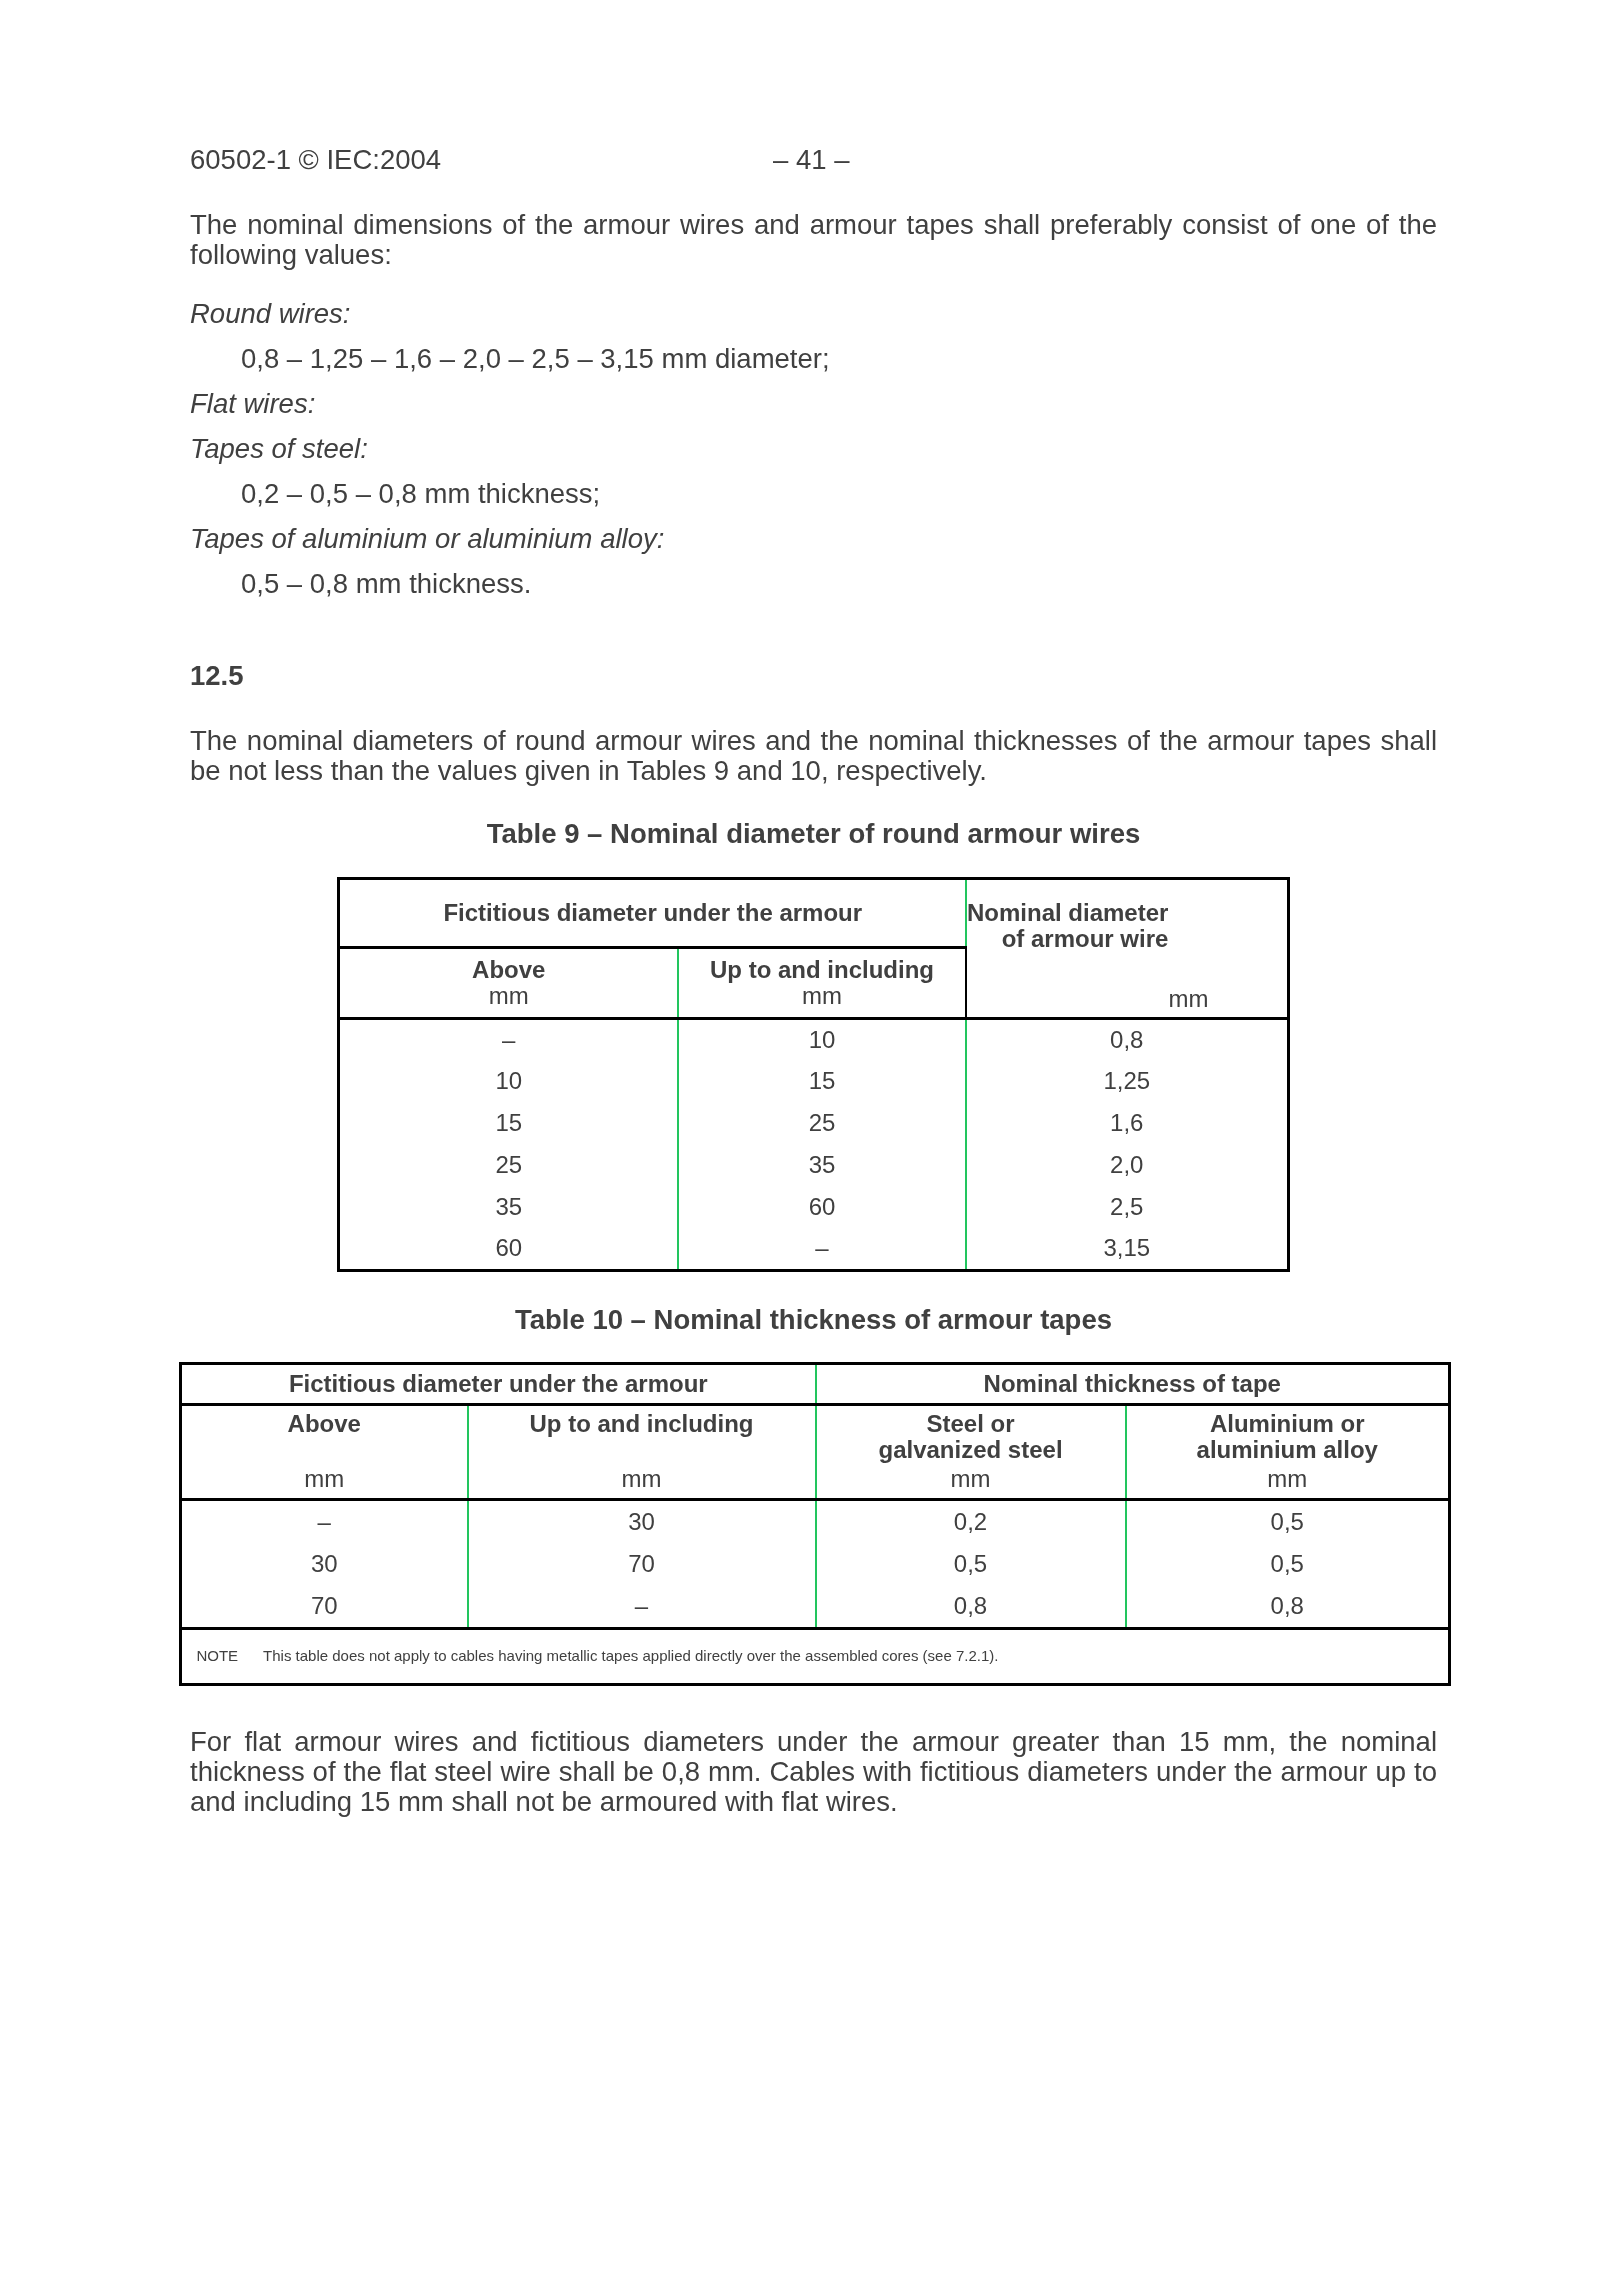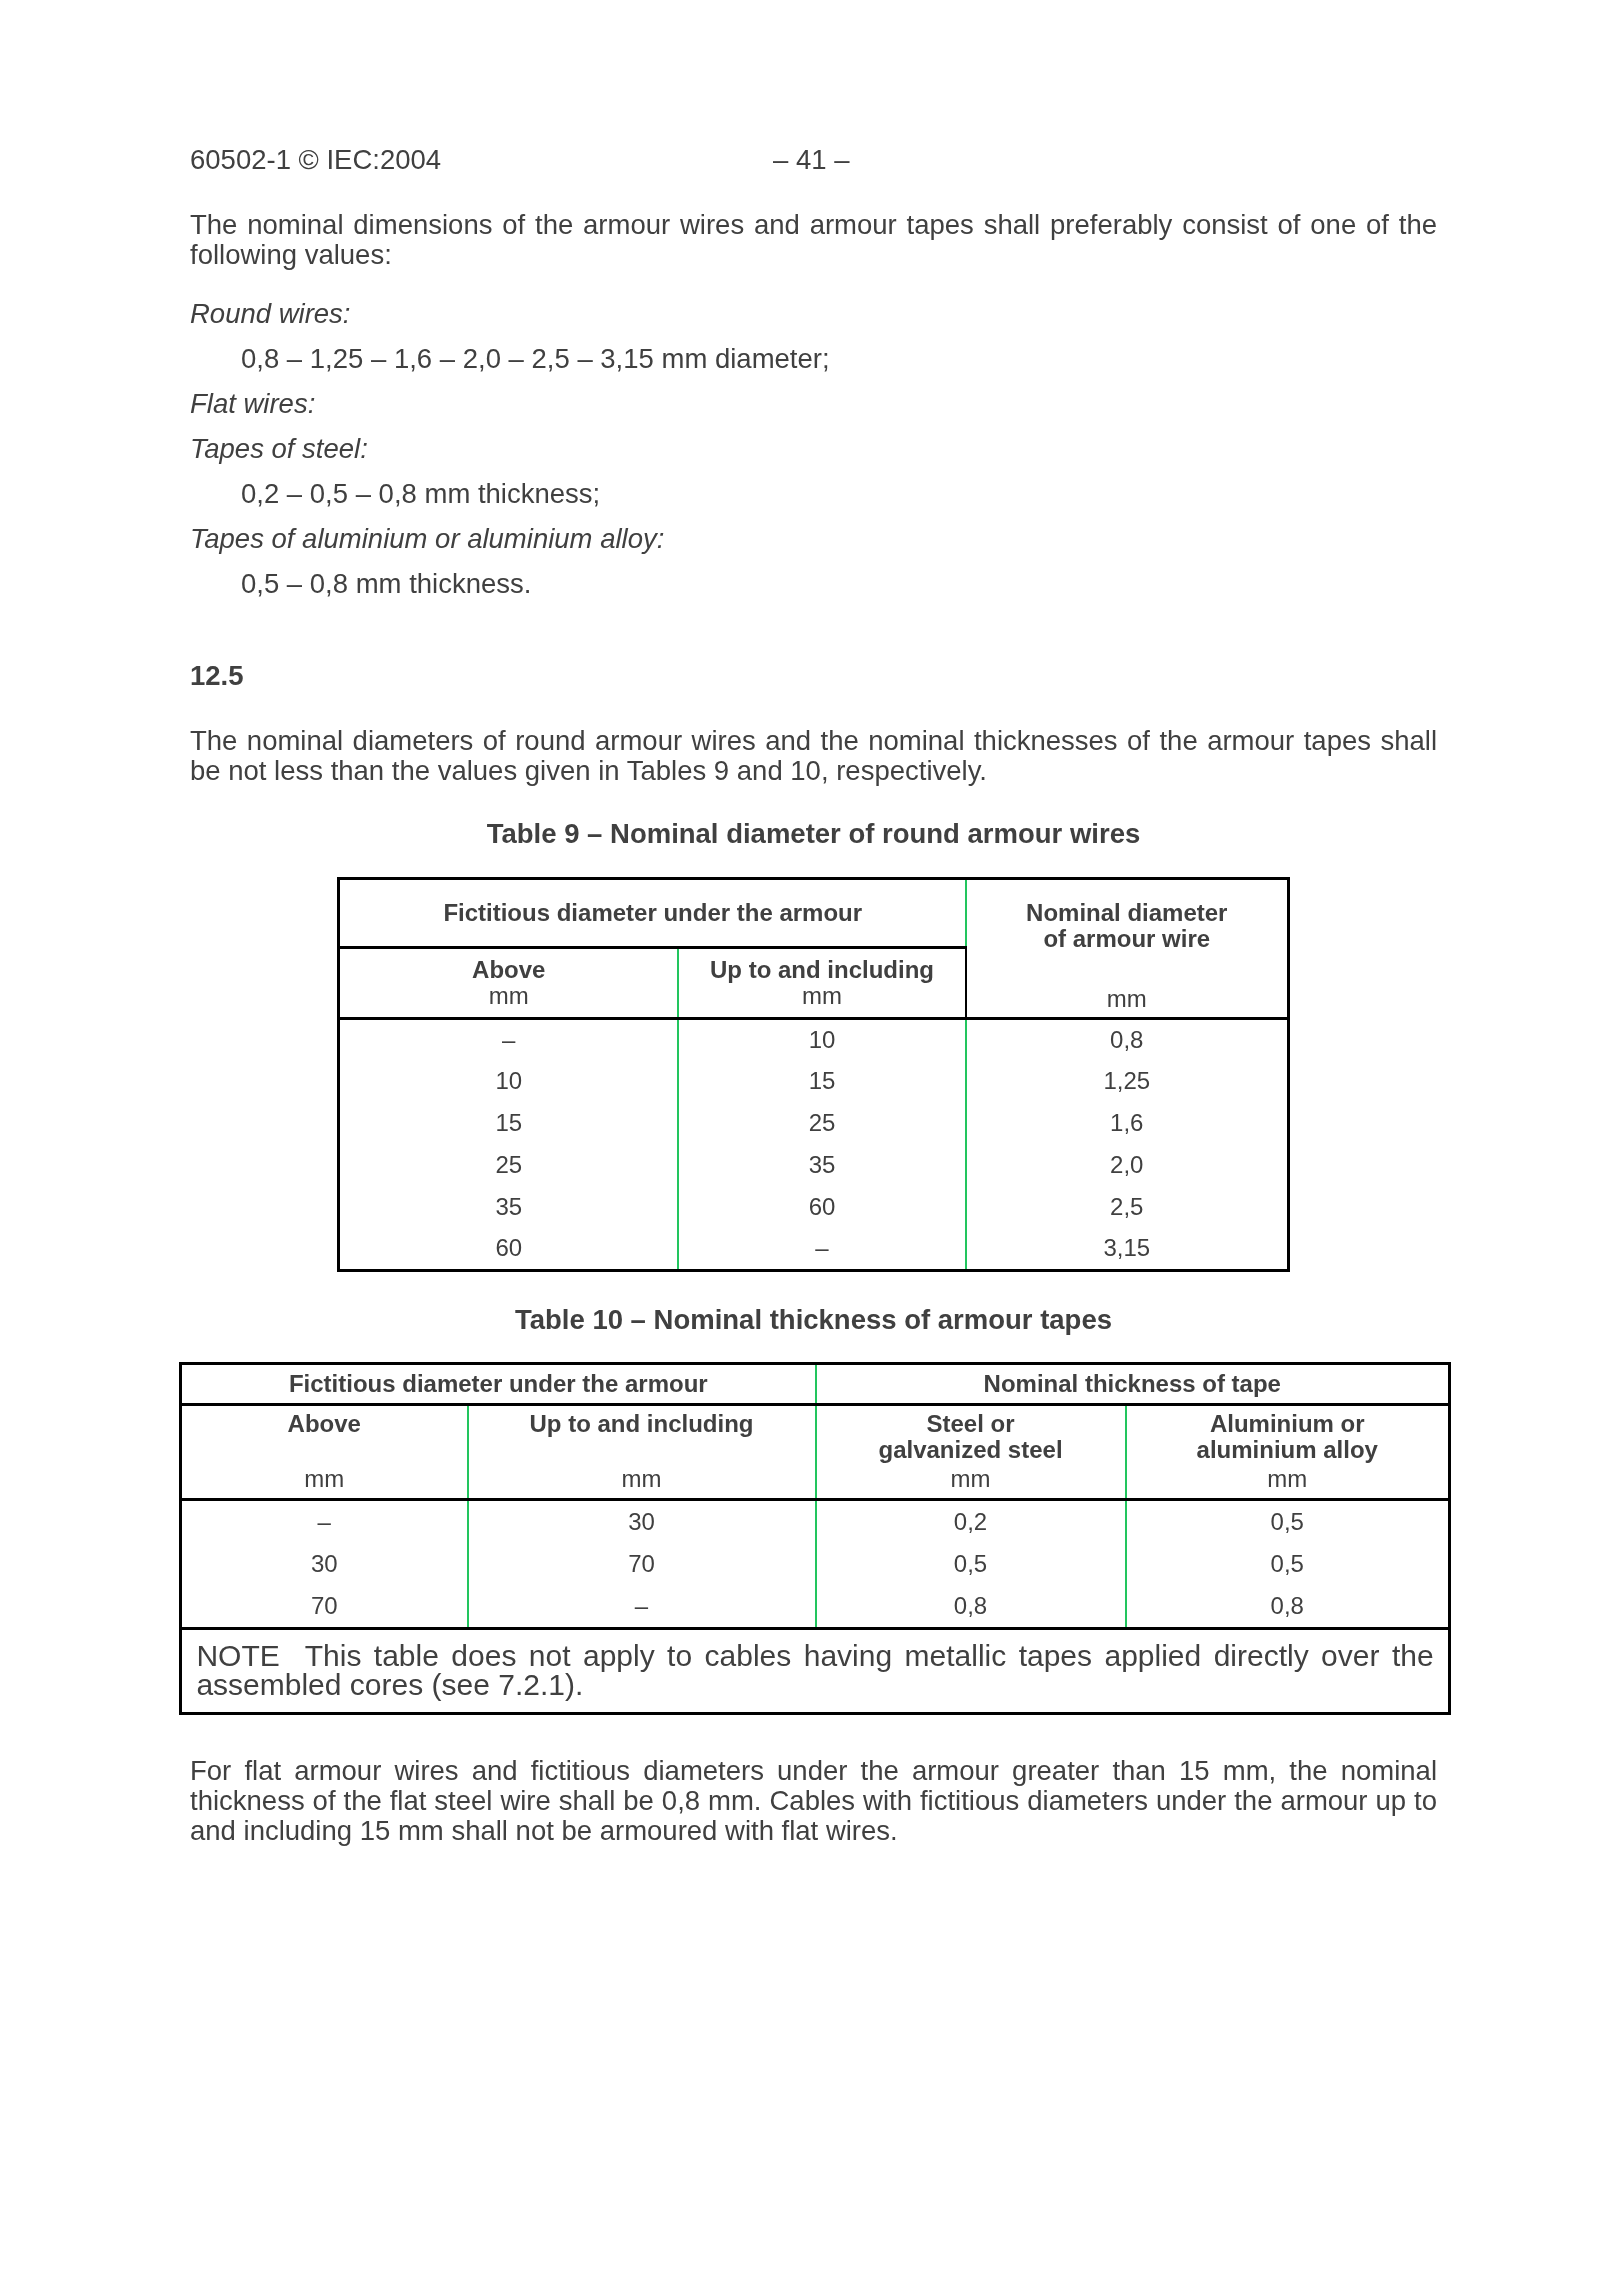--- a/index.html
+++ b/index.html
@@ -58,21 +58,21 @@
   .sh-unit { font-weight: normal; }
   .wrap2 { white-space: pre-line; }
 
   
   .t9 { width: 949px; margin: 27.5px auto 0 auto; }
   .t9 .group { height: 69px; border-bottom: 3.3px solid #000; }
   .t9 .subhead { height: 71px; }
   .t9 .spanhead { vertical-align: top; }
   .t9 .spanhead .inner {
     height: 134px;
-    display: flex; flex-direction: column;
+    display: flex; flex-direction: row; text-align: right;
   }
   .t9 .spanhead .lbl {
     height: 92px;
     display: flex; align-items: center; justify-content: center;
   }
   .t9 .spanhead .sh-unit { margin-top: auto; padding-bottom: 1.3px; }
   .t9 tbody tr:first-child td { border-top: 3.3px solid #000; }
   .t9 tbody td { height: 42px; }
 
   
@@ -82,21 +82,21 @@
   .t10 .subhead .inner {
     height: 92px;
     display: flex; flex-direction: column; justify-content: space-between;
     padding: 5.2px 0 6.5px 0;
   }
   .t10 tbody tr.data-row:first-child td { border-top: 3.3px solid #000; }
   .t10 tbody td { height: 43px; }
   .t10 .note-row td {
     border-top: 3.3px solid #000;
     text-align: justify;
-    font-size: 30px;
+    font-size: 15px;
     line-height: 29px;
     padding: 10.5px 14.4px 13px 14.4px;
     height: auto;
   }
   .note-label { margin-right: 25px; }
 
   .closing { margin-top: 41px; }
 </style>
 </head>
 <body>

